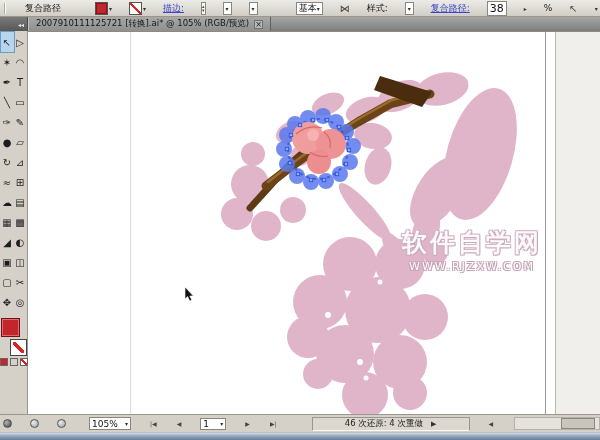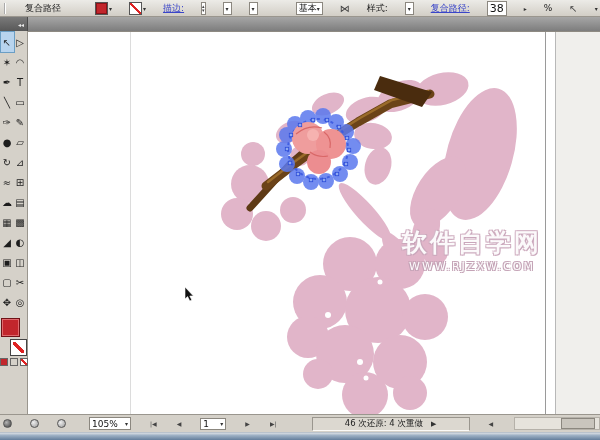--- a/index.html
+++ b/index.html
@@ -139,20 +139,24 @@
     <span class="cbicon">↖</span>
     <span class="caret">▾</span>
     <span class="cbicon">◑</span>
     <span class="cbicon">▦</span>
     <span class="link" style="margin-left:0">变换</span>
   </div>
 
   <div class="tab-bar">
     <div class="toolbox-header">
       <span>◂◂</span>
+    </div>
+    <div class="doc-tab">
+      <span>2007910111125721  [转换].ai* @ 105% (RGB/预览)</span>
+      <span class="tab-close">×</span>
     </div>
   </div>
 
   <div class="body">
 
     <div class="toolbox">
       <div class="tools">
         <span class="tool selected">↖</span>
 
         <span class="tool ">▷</span>

